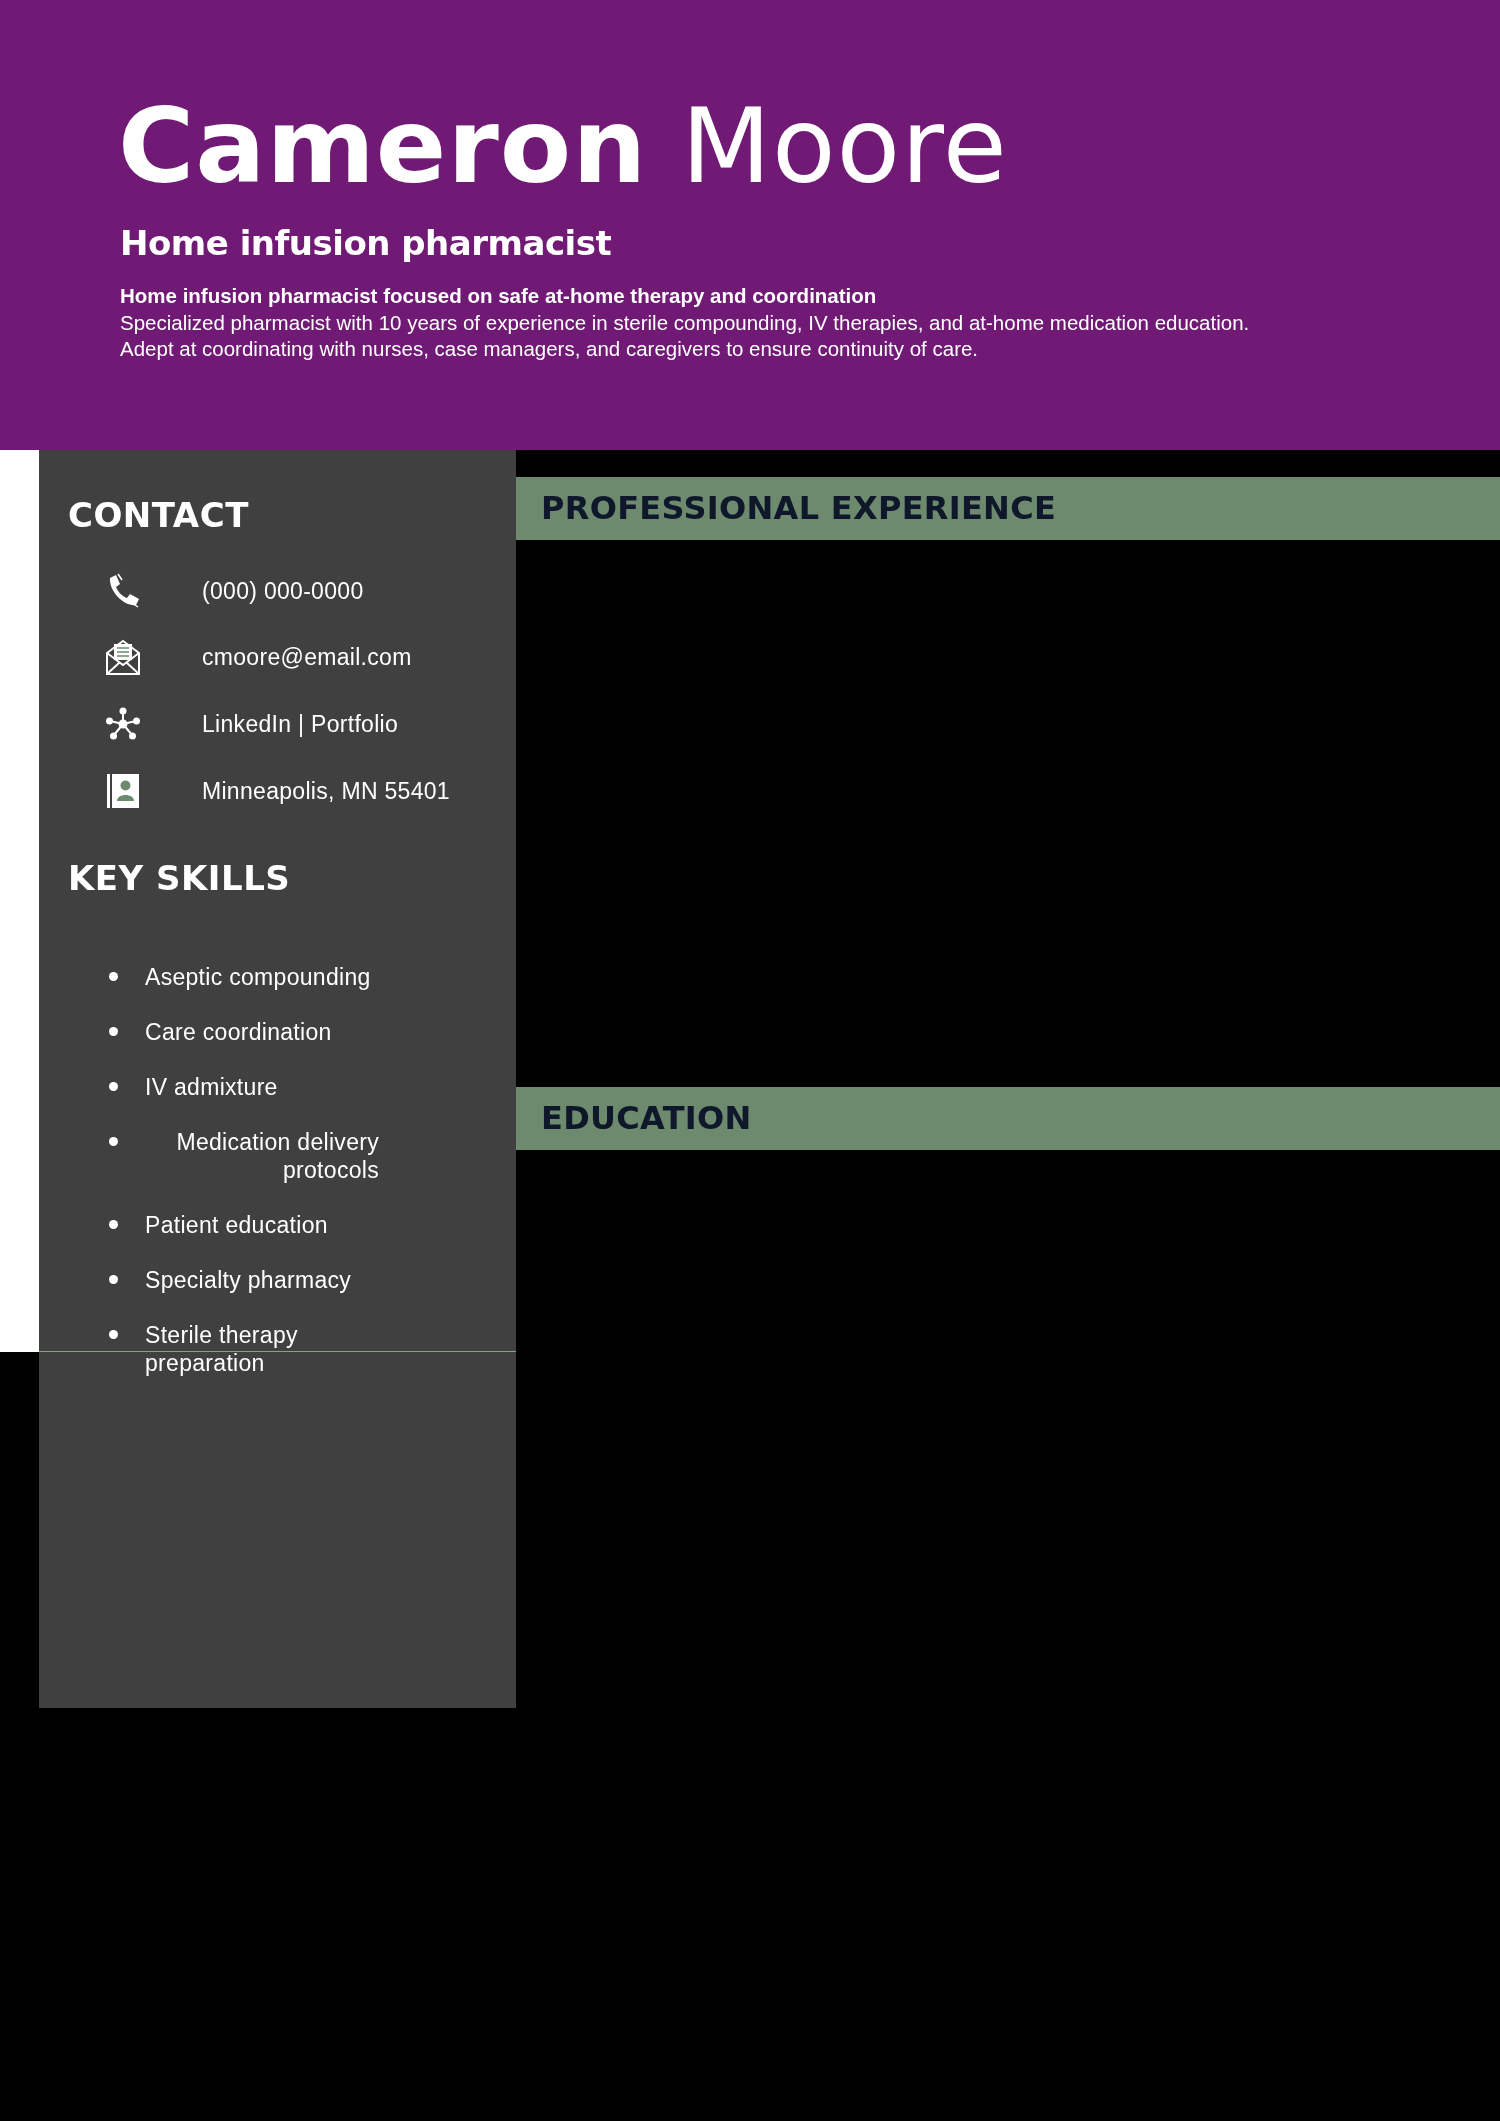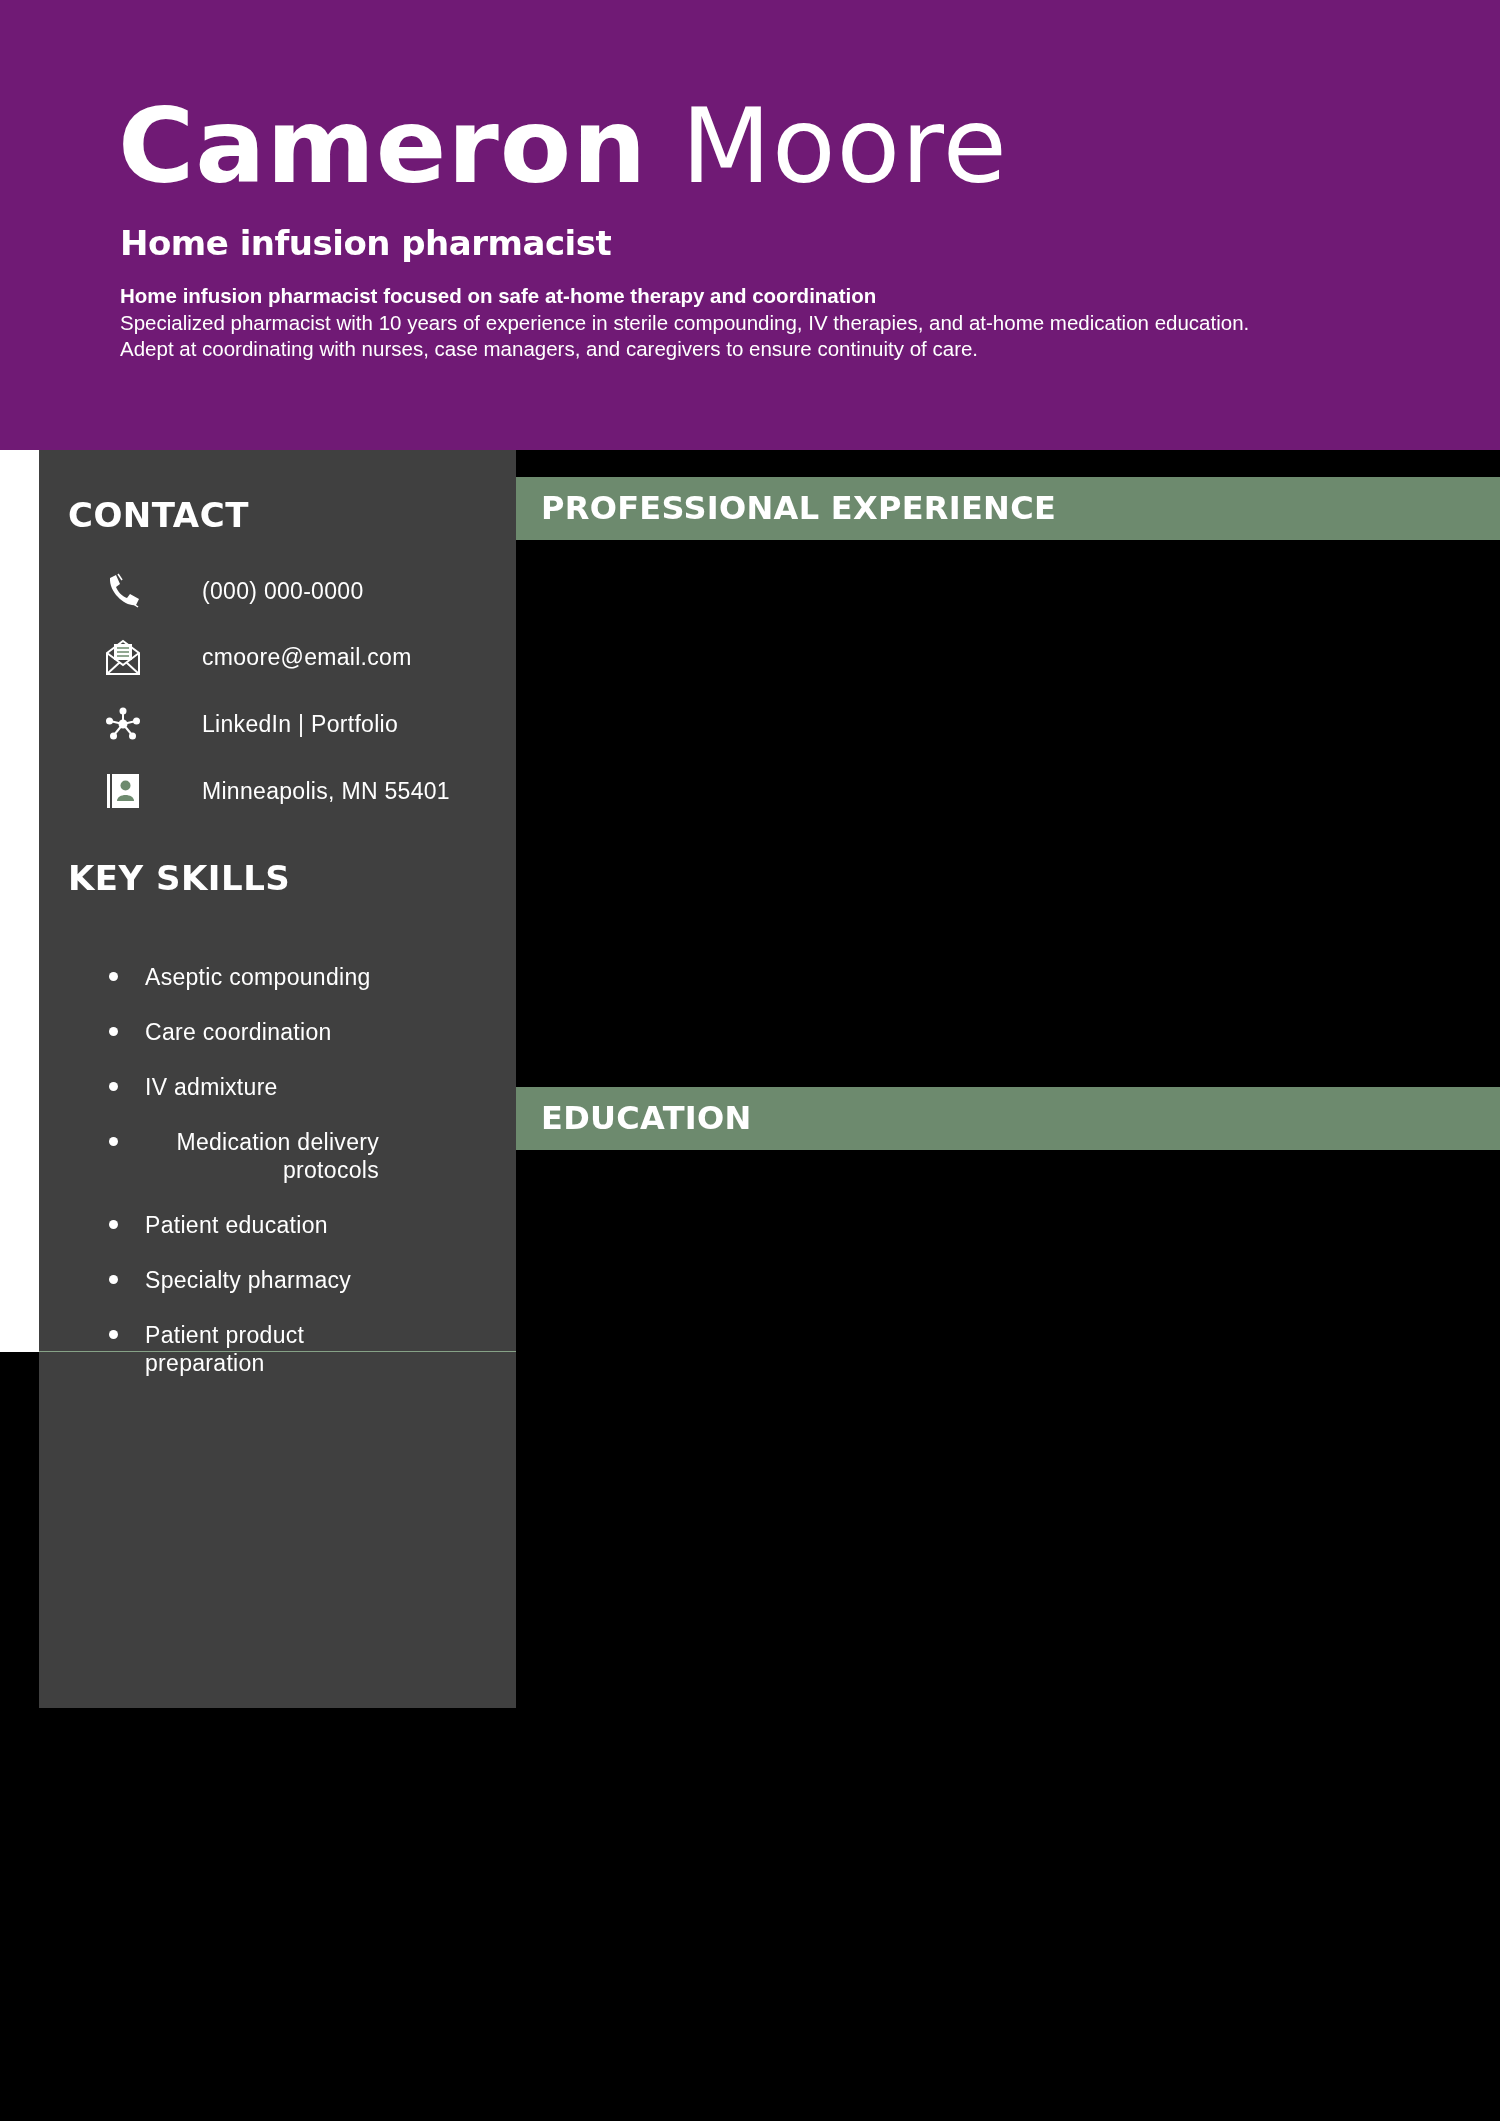--- a/index.html
+++ b/index.html
@@ -56,21 +56,21 @@
     position: absolute; left: 0; top: 9px; width: 9px; height: 9px; border-radius: 50%; background: #fff;
   }
 
   .main { position: absolute; left: 516px; top: 450px; width: 984px; height: 1671px; background: #000; }
   .section-band {
     position: absolute; left: 0; width: 984px; height: 63px; background: #6d8a6e;
   }
   .section-band .title {
     position: absolute; left: 25px; top: 11px;
     font-family: "DejaVu Sans", sans-serif; font-weight: bold;
-    font-size: 32px; line-height: 40px; color: #ffffff; letter-spacing: 0.3px; white-space: nowrap;
+    font-size: 32px; line-height: 40px; color: #0f172a; letter-spacing: 0.3px; white-space: nowrap;
   }
   .experience-band { top: 27px; }
   .education-band { top: 637px; }
 </style>
 </head>
 <body>
 
 <div class="header">
   <div class="name">
     <span class="first">Cameron</span>
@@ -149,21 +149,21 @@
 
   <div class="side-heading skills-heading">KEY SKILLS</div>
 
   <ul class="skills-list">
     <li><span class="bullet"></span><span>Aseptic compounding</span></li>
     <li><span class="bullet"></span><span>Care coordination</span></li>
     <li><span class="bullet"></span><span>IV admixture</span></li>
     <li style="width:270px;text-align:right;"><span class="bullet"></span><span>Medication delivery protocols</span></li>
     <li><span class="bullet"></span><span>Patient education</span></li>
     <li><span class="bullet"></span><span>Specialty pharmacy</span></li>
-    <li style="width:230px;"><span class="bullet"></span><span>Patient product preparation</span></li>
+    <li style="width:230px;"><span class="bullet"></span><span>Sterile therapy preparation</span></li>
   </ul>
 
   <div class="sidebar-divider"></div>
 </div>
 
 <div class="main">
   <div class="section-band experience-band">
     <div class="title">PROFESSIONAL EXPERIENCE</div>
   </div>
   <div class="section-band education-band">

